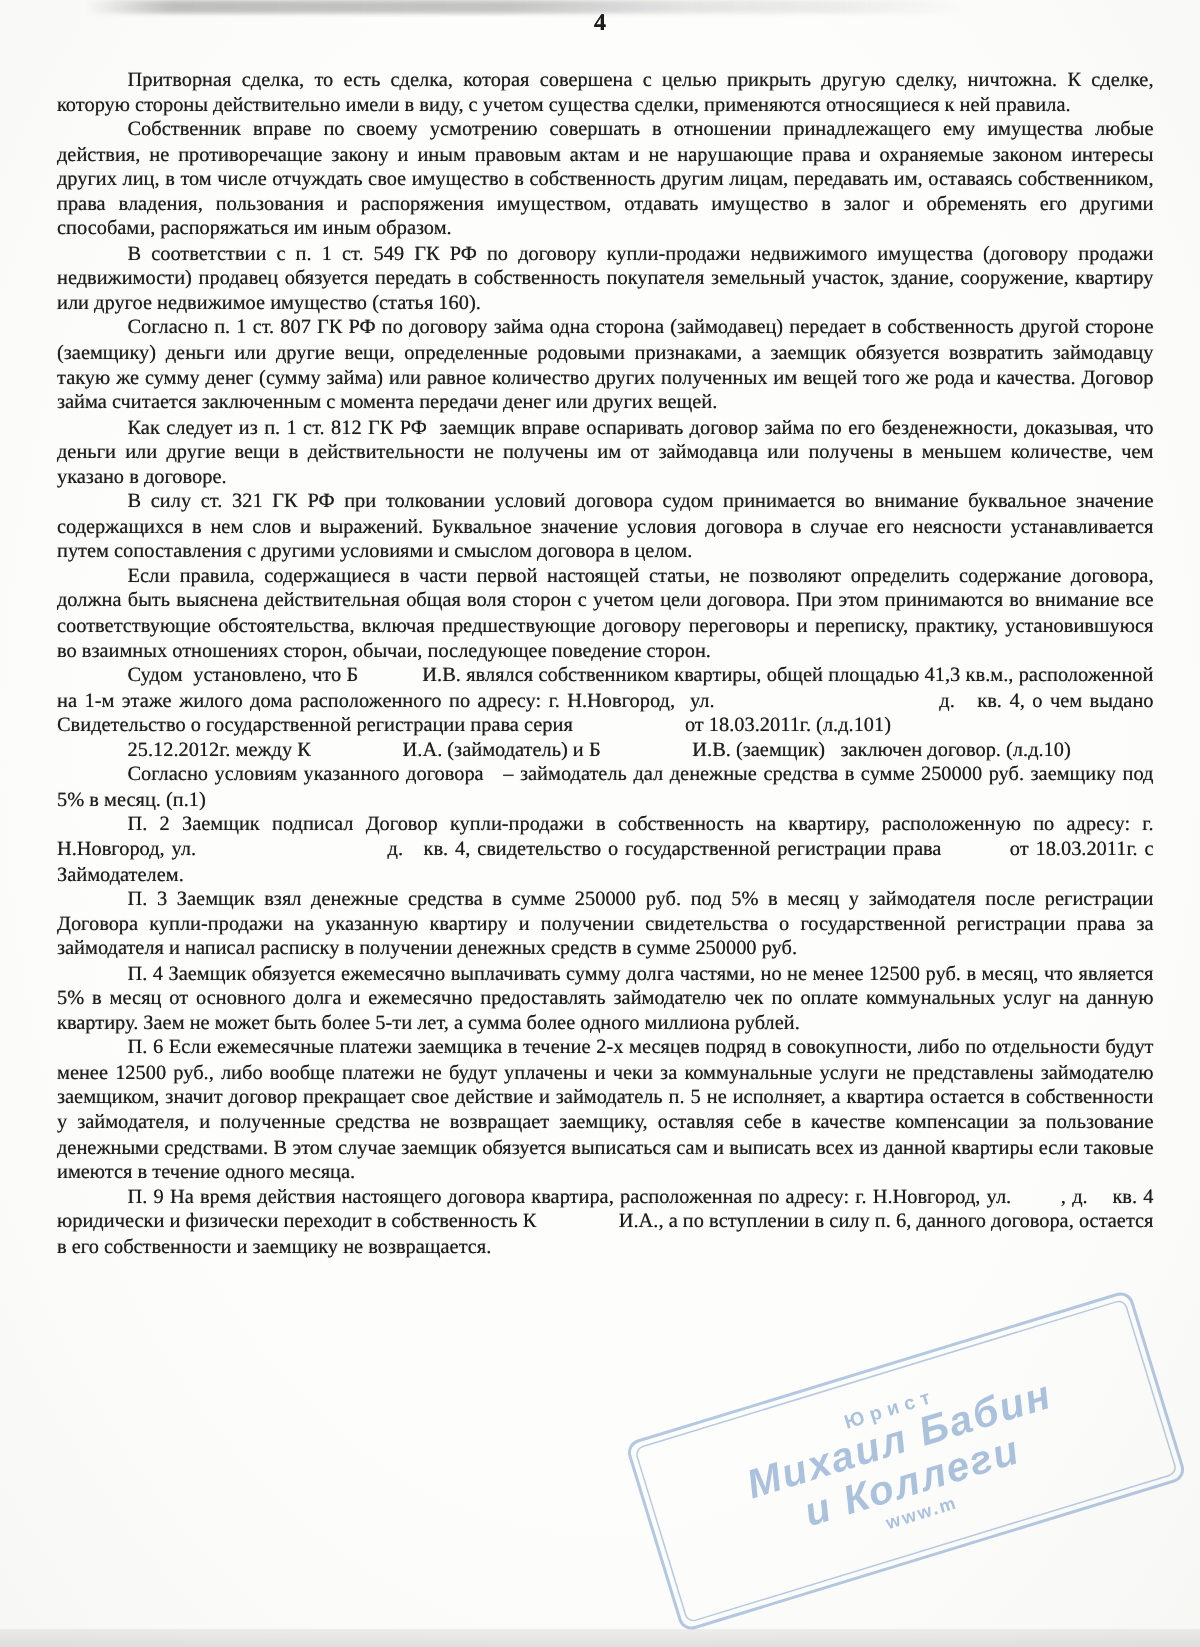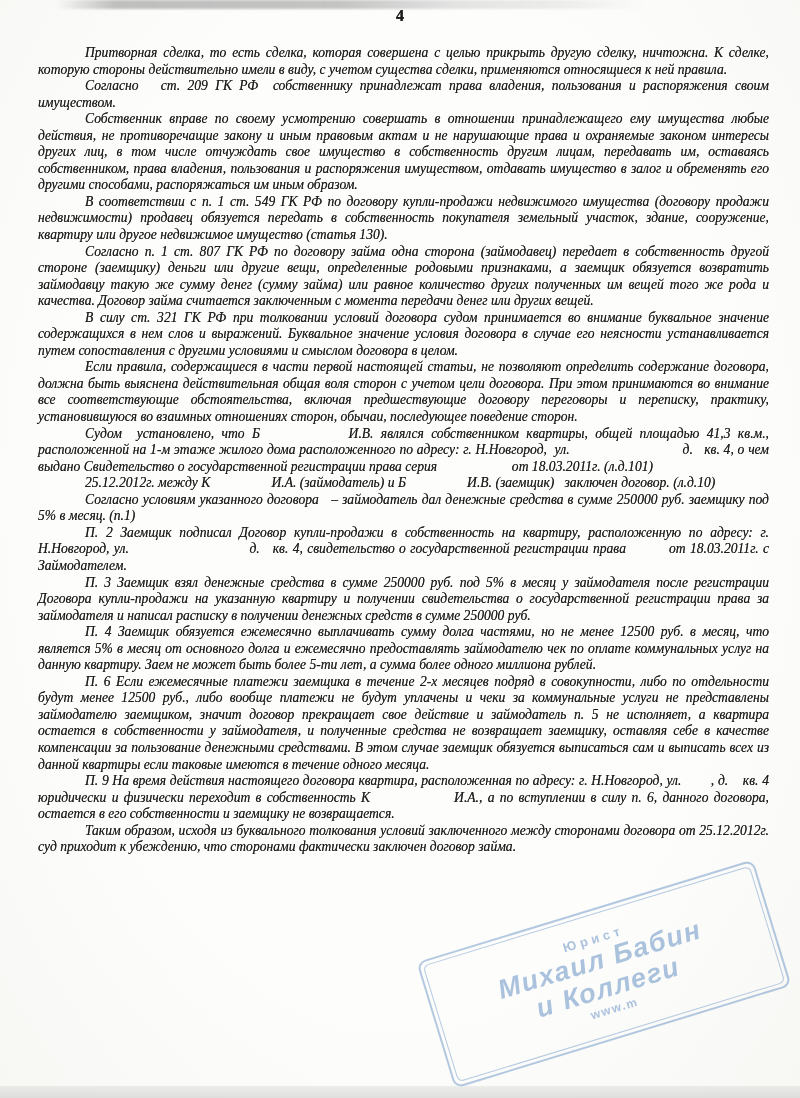--- a/index.html
+++ b/index.html
@@ -27,21 +27,21 @@
   .page-number{
     position:absolute;top:7px;left:0;width:800px;text-align:center;
     font-size:16px;font-weight:bold;color:#1d1d1d;
     text-shadow:0 0 .4px #1d1d1d;
   }
   .content{
     position:absolute;left:38px;top:45px;width:731px;
     color:#1e1e1e;font-size:13.6px;line-height:16.55px;
     text-align:justify;text-shadow:0 0 .45px rgba(20,20,20,.75);
   }
-  .para{margin:0;text-indent:47px;font-style:italic;}
+  .para{margin:0;text-indent:47px;}
   
   .watermark{
     position:absolute;left:418px;top:884px;width:382px;height:182px;
     pointer-events:none;color:rgba(112,152,200,.58);
   }
   .stamp-outer{
     position:absolute;left:10px;top:24px;width:342px;height:122px;
     border:2px solid rgba(112,152,200,.52);border-radius:9px;
     transform:rotate(-17deg);padding:3px;box-sizing:content-box;
   }
@@ -65,35 +65,34 @@
 <body>
 
 <div class="scan-page">
 
   <div class="artifact-top"></div>
 
   <div class="page-number">4</div>
 
   <div class="content">
     <p class="para">Притворная сделка, то есть сделка, которая совершена с целью прикрыть другую сделку, ничтожна. К сделке, которую стороны действительно имели в виду, с учетом существа сделки, применяются относящиеся к ней правила.</p>
-    <p class="para">Согласно&nbsp;&nbsp; ст. 209 ГК РФ&nbsp; собственнику принадлежат права владения, пользования и распоряжения своим имуществом.</p>
     <p class="para">Собственник вправе по своему усмотрению совершать в отношении принадлежащего ему имущества любые действия, не противоречащие закону и иным правовым актам и не нарушающие права и охраняемые законом интересы других лиц, в том числе отчуждать свое имущество в собственность другим лицам, передавать им, оставаясь собственником, права владения, пользования и распоряжения имуществом, отдавать имущество в залог и обременять его другими способами, распоряжаться им иным образом.</p>
-    <p class="para">В соответствии с п. 1 ст. 549 ГК РФ по договору купли-продажи недвижимого имущества (договору продажи недвижимости) продавец обязуется передать в собственность покупателя земельный участок, здание, сооружение, квартиру или другое недвижимое имущество (статья 130).</p>
+    <p class="para">В соответствии с п. 1 ст. 549 ГК РФ по договору купли-продажи недвижимого имущества (договору продажи недвижимости) продавец обязуется передать в собственность покупателя земельный участок, здание, сооружение, квартиру или другое недвижимое имущество (статья 160).</p>
     <p class="para">Согласно п. 1 ст. 807 ГК РФ по договору займа одна сторона (займодавец) передает в собственность другой стороне (заемщику) деньги или другие вещи, определенные родовыми признаками, а заемщик обязуется возвратить займодавцу такую же сумму денег (сумму займа) или равное количество других полученных им вещей того же рода и качества. Договор займа считается заключенным с момента передачи денег или других вещей.</p>
+    <p class="para">Как следует из п. 1 ст. 812 ГК РФ&nbsp; заемщик вправе оспаривать договор займа по его безденежности, доказывая, что деньги или другие вещи в действительности не получены им от займодавца или получены в меньшем количестве, чем указано в договоре.</p>
     <p class="para">В силу ст. 321 ГК РФ при толковании условий договора судом принимается во внимание буквальное значение содержащихся в нем слов и выражений. Буквальное значение условия договора в случае его неясности устанавливается путем сопоставления с другими условиями и смыслом договора в целом.</p>
     <p class="para">Если правила, содержащиеся в части первой настоящей статьи, не позволяют определить содержание договора, должна быть выяснена действительная общая воля сторон с учетом цели договора. При этом принимаются во внимание все соответствующие обстоятельства, включая предшествующие договору переговоры и переписку, практику, установившуюся во взаимных отношениях сторон, обычаи, последующее поведение сторон.</p>
     <p class="para">Судом&nbsp; установлено, что Б&nbsp;&nbsp;&nbsp;&nbsp;&nbsp;&nbsp;&nbsp;&nbsp;&nbsp;&nbsp;&nbsp;&nbsp;И.В. являлся собственником квартиры, общей площадью 41,3 кв.м., расположенной на 1-м этаже жилого дома расположенного по адресу: г. Н.Новгород,&nbsp; ул.&nbsp;&nbsp;&nbsp;&nbsp;&nbsp;&nbsp;&nbsp;&nbsp;&nbsp;&nbsp;&nbsp;&nbsp;&nbsp;&nbsp;&nbsp;&nbsp;&nbsp;&nbsp;&nbsp;&nbsp;&nbsp;&nbsp;&nbsp;&nbsp;&nbsp;&nbsp;&nbsp;&nbsp;&nbsp;&nbsp;д.&nbsp;&nbsp; кв. 4, о чем выдано Свидетельство о государственной регистрации права серия&nbsp;&nbsp;&nbsp;&nbsp;&nbsp;&nbsp;&nbsp;&nbsp;&nbsp;&nbsp;&nbsp;&nbsp;&nbsp;&nbsp;&nbsp;&nbsp;&nbsp;&nbsp;&nbsp;&nbsp;&nbsp;&nbsp;от 18.03.2011г. (л.д.101)</p>
     <p class="para">25.12.2012г. между К&nbsp;&nbsp;&nbsp;&nbsp;&nbsp;&nbsp;&nbsp;&nbsp;&nbsp;&nbsp;&nbsp;&nbsp;&nbsp;&nbsp;&nbsp;&nbsp;&nbsp;&nbsp;И.А. (займодатель) и Б&nbsp;&nbsp;&nbsp;&nbsp;&nbsp;&nbsp;&nbsp;&nbsp;&nbsp;&nbsp;&nbsp;&nbsp;&nbsp;&nbsp;&nbsp;&nbsp;&nbsp;&nbsp;И.В. (заемщик)&nbsp;&nbsp; заключен договор. (л.д.10)</p>
     <p class="para">Согласно условиям указанного договора&nbsp;&nbsp; – займодатель дал денежные средства в сумме 250000 руб. заемщику под 5% в месяц. (п.1)</p>
     <p class="para">П. 2 Заемщик подписал Договор купли-продажи в собственность на квартиру, расположенную по адресу: г. Н.Новгород, ул.&nbsp;&nbsp;&nbsp;&nbsp;&nbsp;&nbsp;&nbsp;&nbsp;&nbsp;&nbsp;&nbsp;&nbsp;&nbsp;&nbsp;&nbsp;&nbsp;&nbsp;&nbsp;&nbsp;&nbsp;&nbsp;&nbsp;&nbsp;&nbsp;&nbsp;&nbsp;&nbsp;&nbsp;д.&nbsp;&nbsp; кв. 4, свидетельство о государственной регистрации права&nbsp;&nbsp;&nbsp;&nbsp;&nbsp;&nbsp;&nbsp;&nbsp;&nbsp;&nbsp;от 18.03.2011г. с Займодателем.</p>
     <p class="para">П. 3 Заемщик взял денежные средства в сумме 250000 руб. под 5% в месяц у займодателя после регистрации Договора купли-продажи на указанную квартиру и получении свидетельства о государственной регистрации права за займодателя и написал расписку в получении денежных средств в сумме 250000 руб.</p>
     <p class="para">П. 4 Заемщик обязуется ежемесячно выплачивать сумму долга частями, но не менее 12500 руб. в месяц, что является 5% в месяц от основного долга и ежемесячно предоставлять займодателю чек по оплате коммунальных услуг на данную квартиру. Заем не может быть более 5-ти лет, а сумма более одного миллиона рублей.</p>
     <p class="para">П. 6 Если ежемесячные платежи заемщика в течение 2-х месяцев подряд в совокупности, либо по отдельности будут менее 12500 руб., либо вообще платежи не будут уплачены и чеки за коммунальные услуги не представлены займодателю заемщиком, значит договор прекращает свое действие и займодатель п. 5 не исполняет, а квартира остается в собственности у займодателя, и полученные средства не возвращает заемщику, оставляя себе в качестве компенсации за пользование денежными средствами. В этом случае заемщик обязуется выписаться сам и выписать всех из данной квартиры если таковые имеются в течение одного месяца.</p>
     <p class="para">П. 9 На время действия настоящего договора квартира, расположенная по адресу: г. Н.Новгород, ул.&nbsp;&nbsp;&nbsp;&nbsp;&nbsp;&nbsp;&nbsp;&nbsp;, д.&nbsp;&nbsp;&nbsp; кв. 4 юридически и физически переходит в собственность К&nbsp;&nbsp;&nbsp;&nbsp;&nbsp;&nbsp;&nbsp;&nbsp;&nbsp;&nbsp;&nbsp;&nbsp;&nbsp;&nbsp;&nbsp;&nbsp;И.А., а по вступлении в силу п. 6, данного договора, остается в его собственности и заемщику не возвращается.</p>
-    <p class="para">Таким образом, исходя из буквального толкования условий заключенного между сторонами договора от 25.12.2012г. суд приходит к убеждению, что сторонами фактически заключен договор займа.</p>
   </div>
 
   <div class="watermark">
     <div class="stamp-outer">
       <div class="stamp-inner">
         <div class="wm-small">Юрист</div>
         <div class="wm-big">Михаил Бабин</div>
         <div class="wm-big">и Коллеги</div>
         <div class="wm-small wm-url">www.m</div>
       </div>

